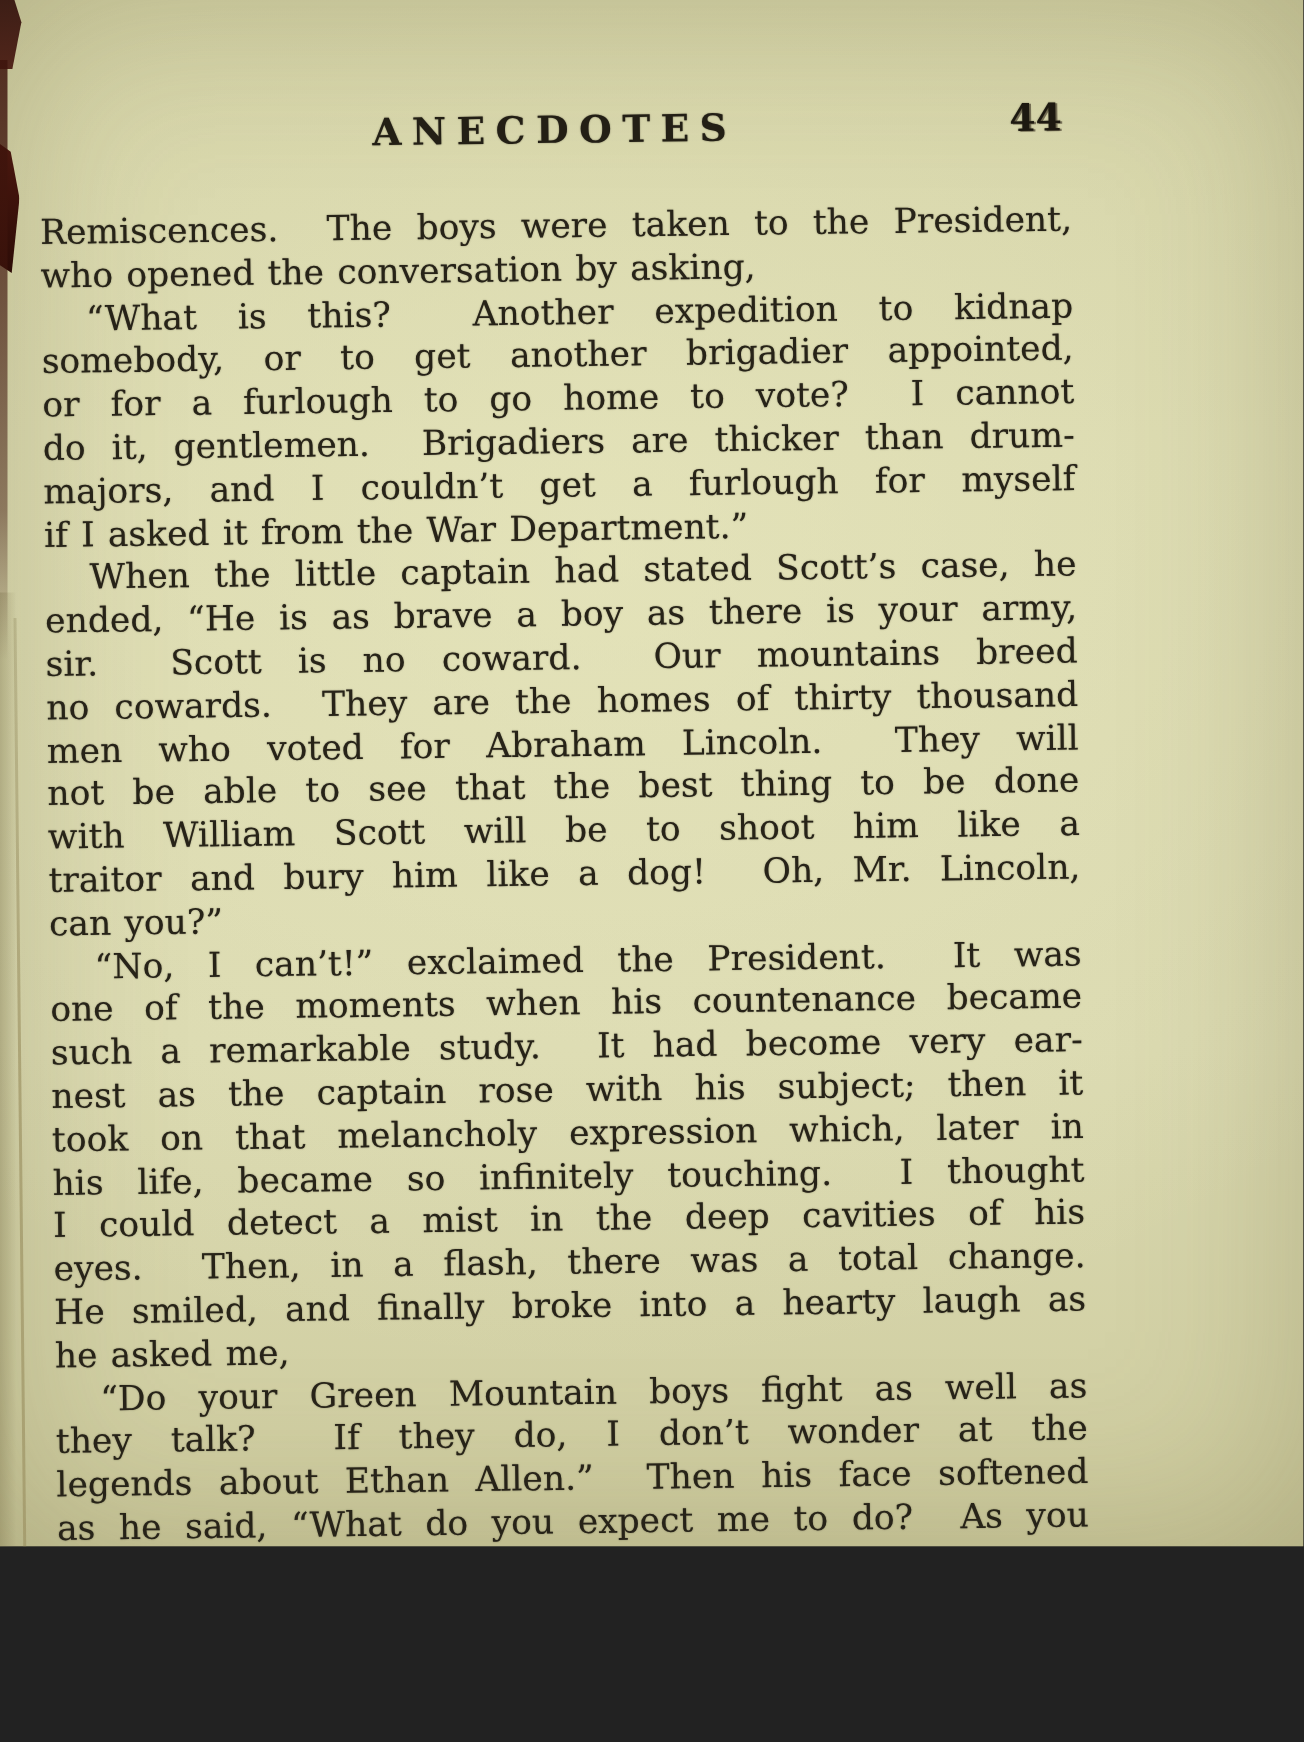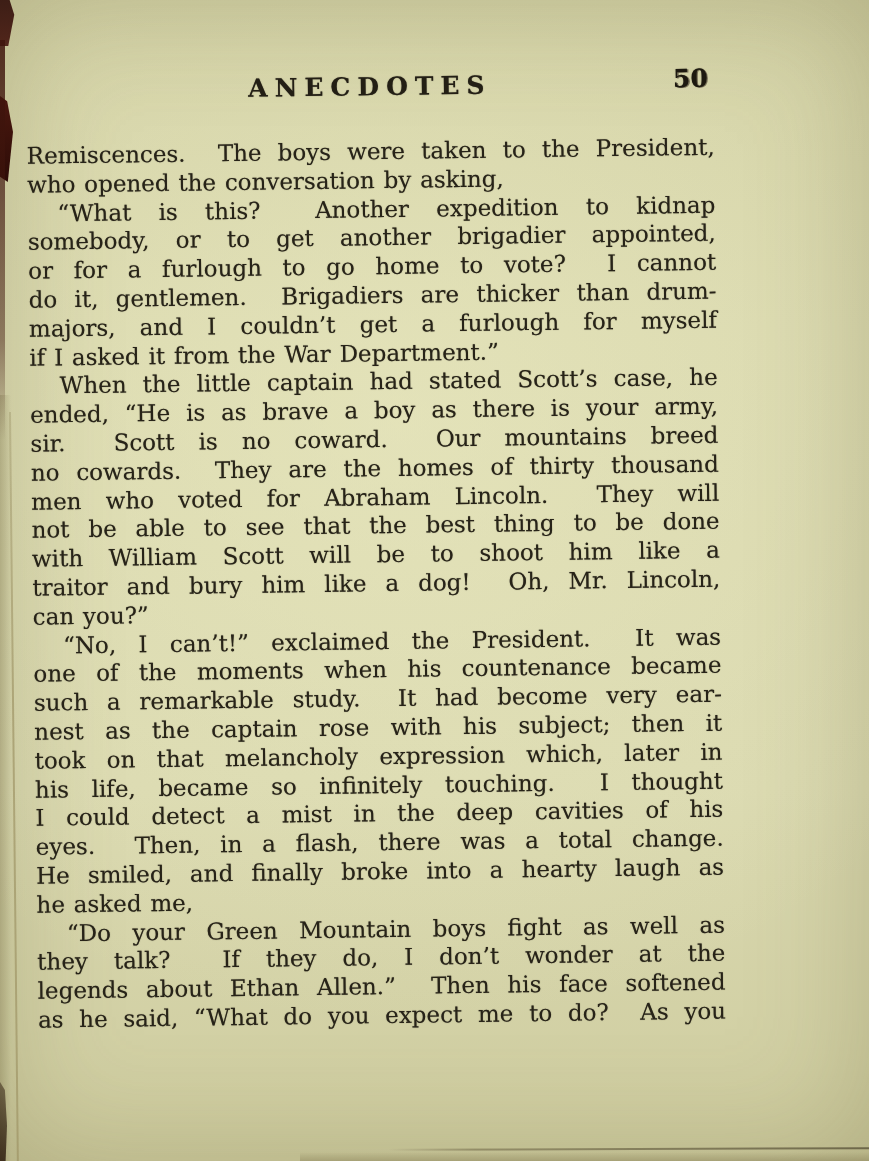--- a/index.html
+++ b/index.html
@@ -1,19 +1,19 @@
 <!DOCTYPE html>
 <html><head>
 <meta charset="utf-8">
 <style>
   html, body { margin: 0; padding: 0; background: #222; }
   .page {
     position: relative;
     width: 869px;
-    height: 1161px;
+    height: 1031px;
     overflow: hidden;
     background:
       radial-gradient(130% 85% at 46% 36%, rgba(238,237,196,0.50) 0%, rgba(238,237,196,0) 62%),
       linear-gradient(to bottom, #d2d1a5 0%, #d8d7ad 28%, #dad9b0 68%, #cecc9f 100%);
     box-shadow: inset 0 0 120px rgba(105,100,55,0.30);
     font-family: "DejaVu Serif", "Liberation Serif", serif;
   }
   
   .spine-mark-a {
     position: absolute; left: 0; top: -2px; width: 15px; height: 48px;
@@ -115,21 +115,21 @@
   <div class="spine-line"></div>
   <div class="edge-shade"></div>
   <div class="paper-crease"></div>
   <div class="spine-mark-c"></div>
   <div class="bottom-edge-line"></div>
   <div class="bottom-edge-shade"></div>
 
   <div class="content">
     <div class="header-row">
       <h1 class="running-head">ANECDOTES</h1>
-      <span class="page-number">50</span>
+      <span class="page-number">44</span>
     </div>
     <div class="text-block">
 
     <div class="line">Remiscences.&nbsp; The boys were taken to the President,</div>
         <div class="line endpara">who opened the conversation by asking,</div>
         <div class="line indent">“What is this?&nbsp; Another expedition to kidnap</div>
         <div class="line">somebody, or to get another brigadier appointed,</div>
         <div class="line">or for a furlough to go home to vote?&nbsp; I cannot</div>
         <div class="line">do it, gentlemen.&nbsp; Brigadiers are thicker than drum-</div>
         <div class="line">majors, and I couldn’t get a furlough for myself</div>

